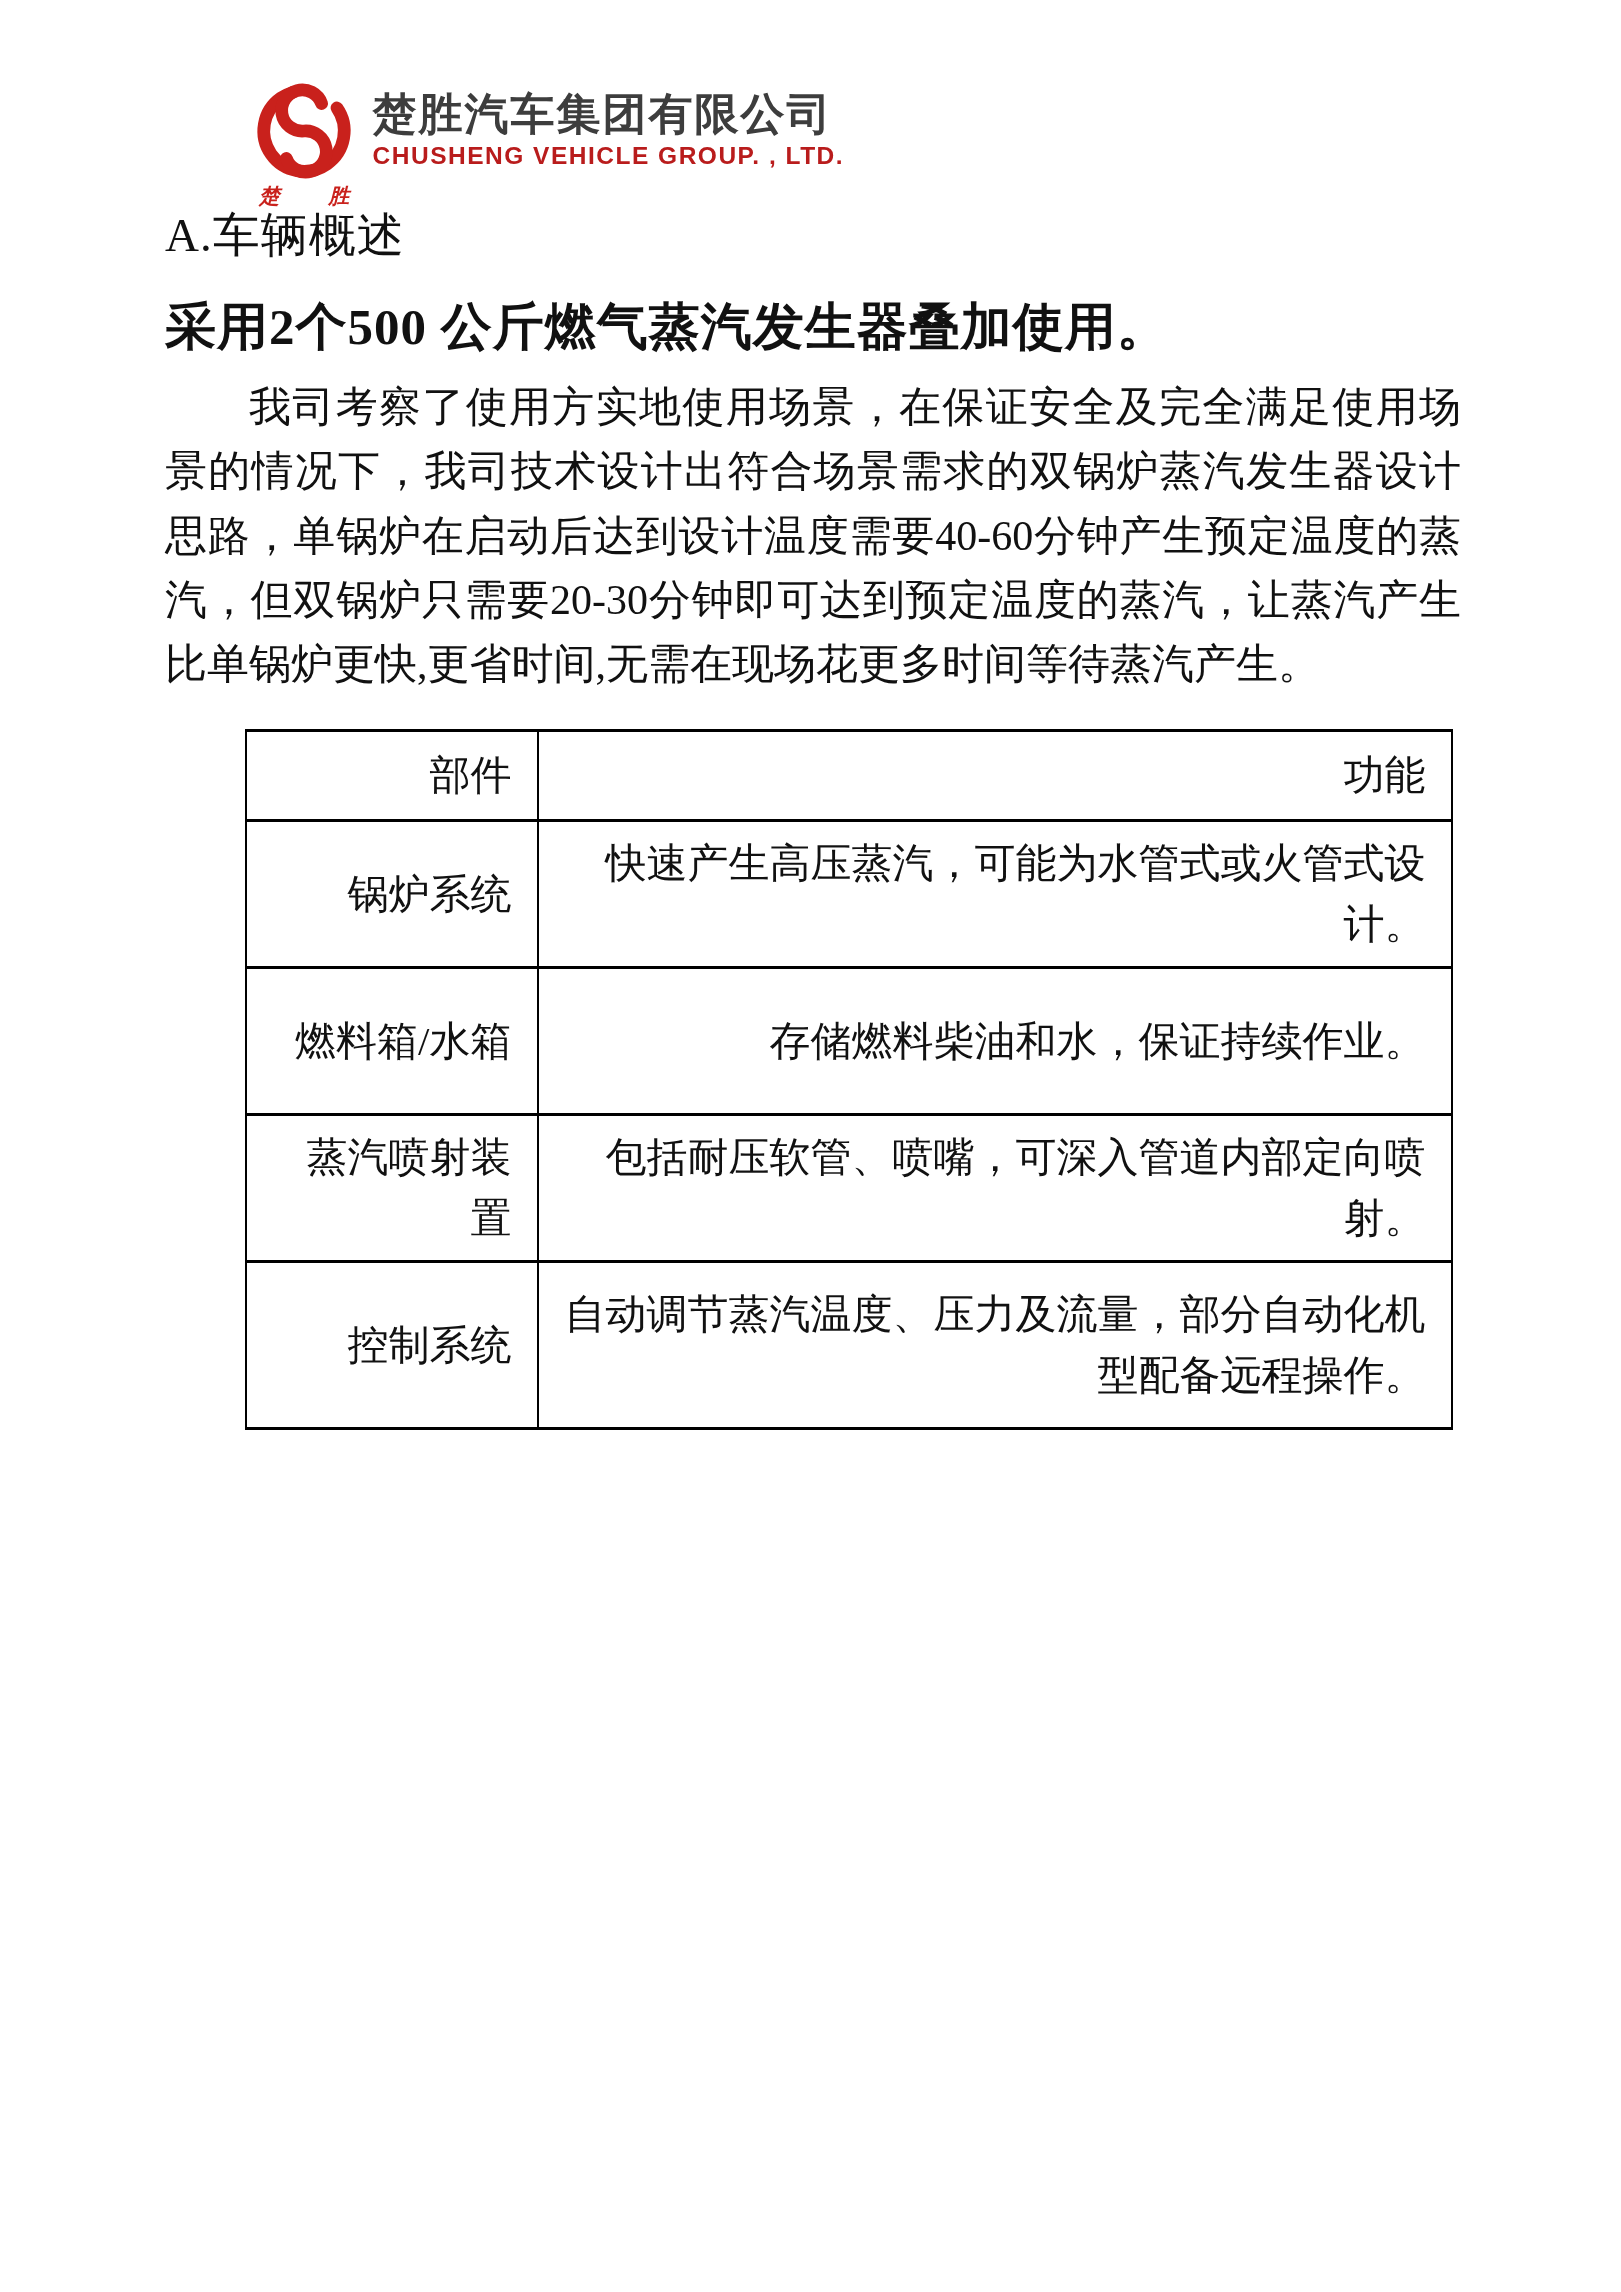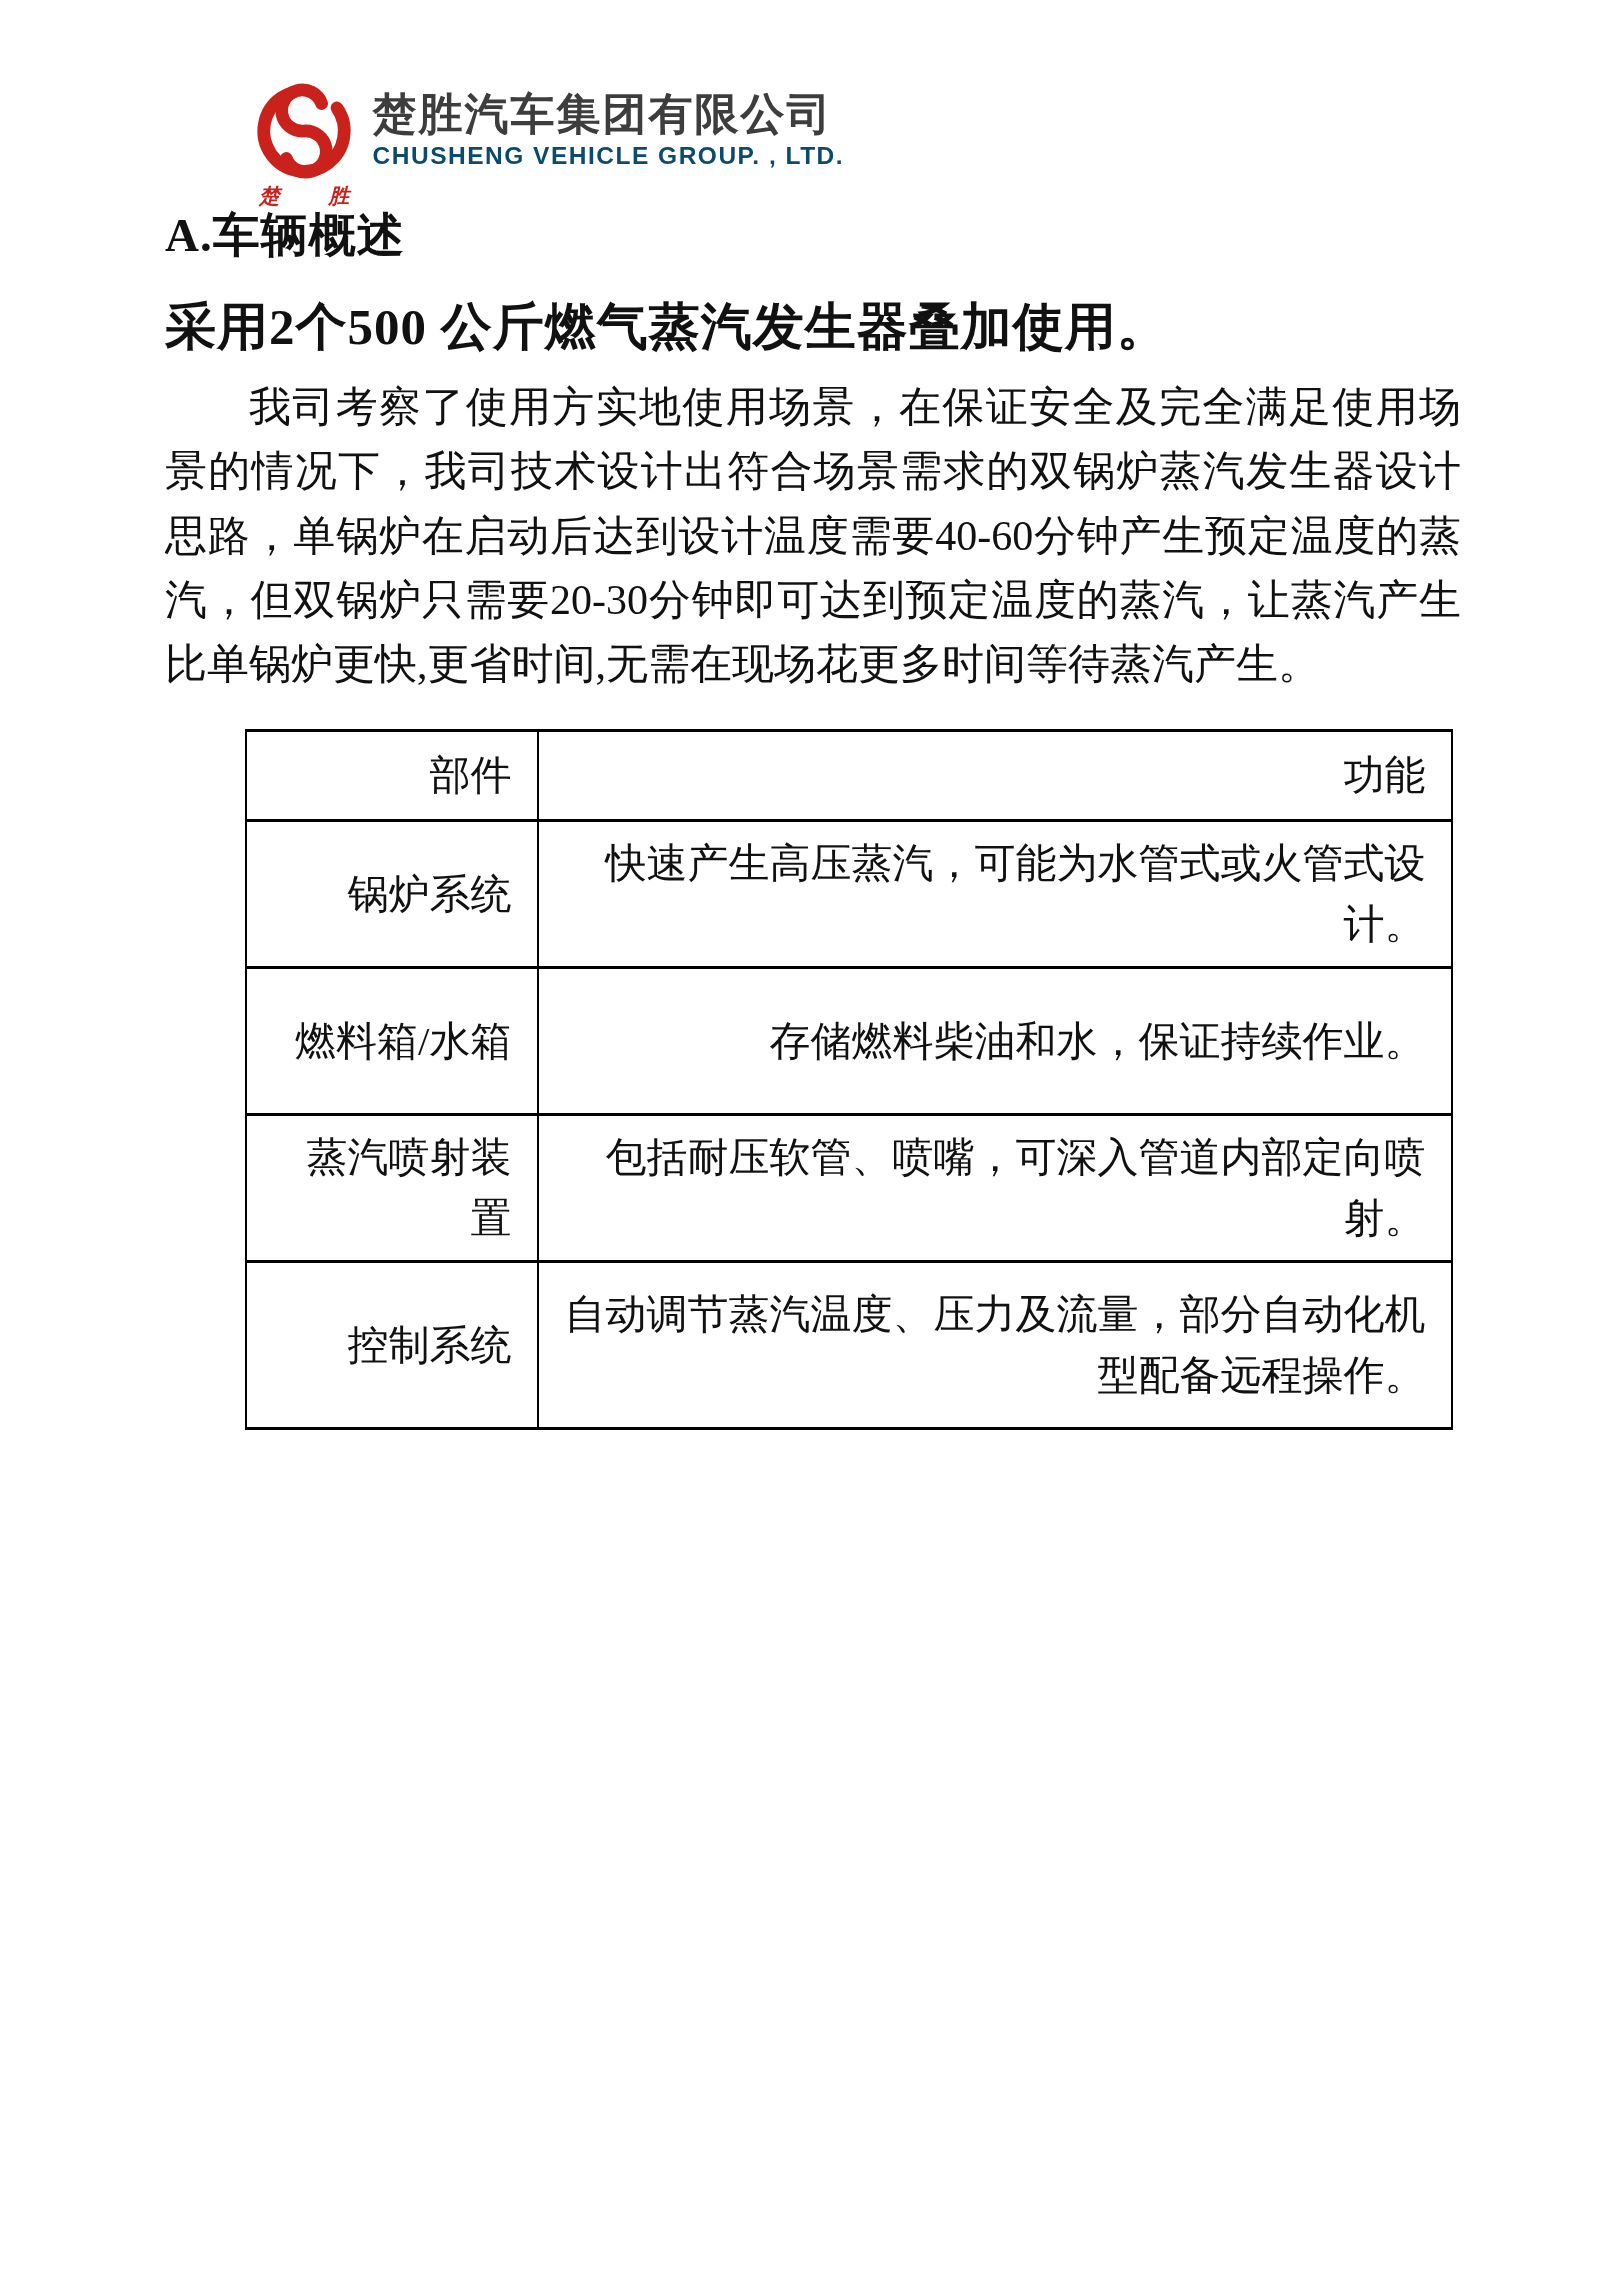--- a/index.html
+++ b/index.html
@@ -42,34 +42,34 @@
     font-size: 44px;
     letter-spacing: 2px;
     color: #3d3d3d;
     line-height: 1.1;
   }
   .company-en {
     font-family: "Liberation Sans", "DejaVu Sans", sans-serif;
     font-weight: bold;
     font-size: 24.5px;
     letter-spacing: 1.5px;
-    color: #0c4a6e;
+    color: #b91c1c;
     margin-top: 3.9px;
   }
 
   
   .content {
     position: absolute;
     left: 165px;
     top: 204px;
     width: 1296px;
   }
   .section-title {
     font-size: 47px;
-    font-weight: bold;
+    font-weight: normal;
     margin: 0 0 25.5px 0;
     letter-spacing: 1px;
   }
   .body-para {
     font-size: 42px;
     line-height: 1.53;
     text-align: justify;
     text-indent: 2em;
     margin: 0;
   }

